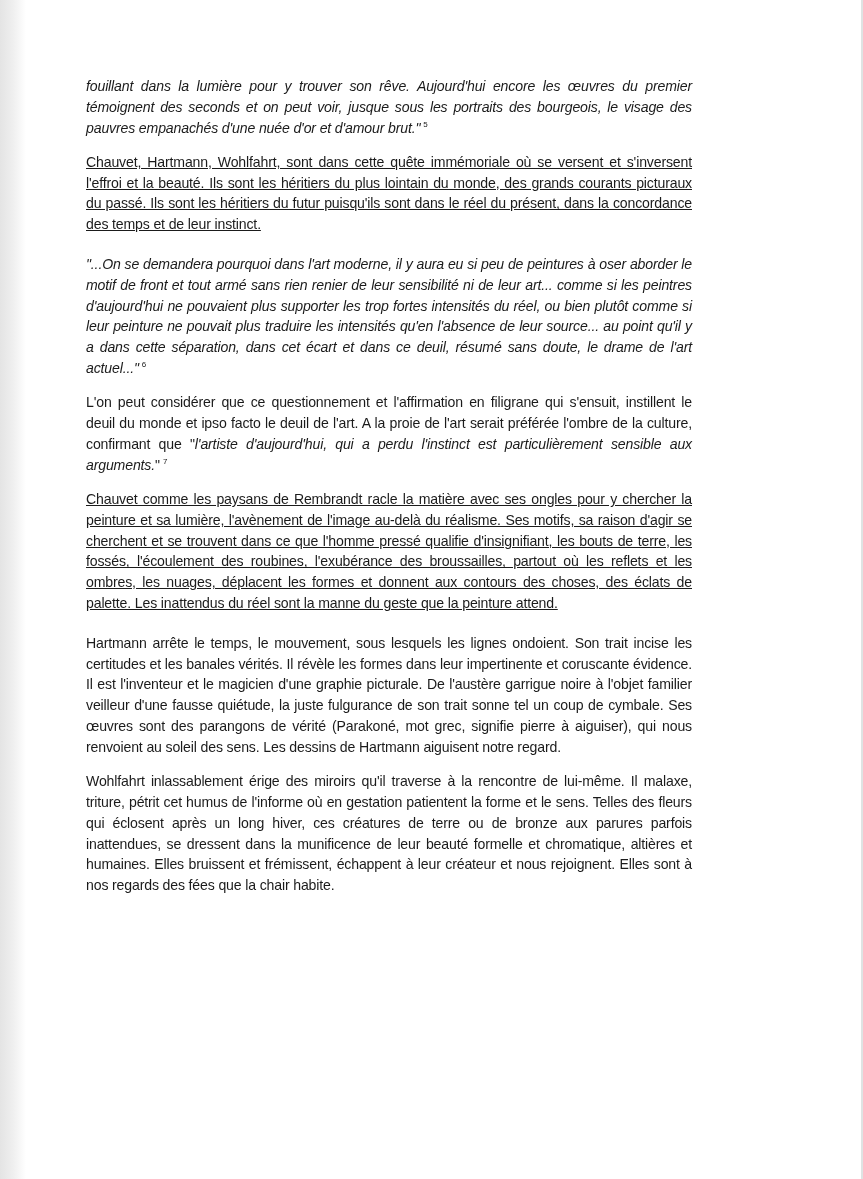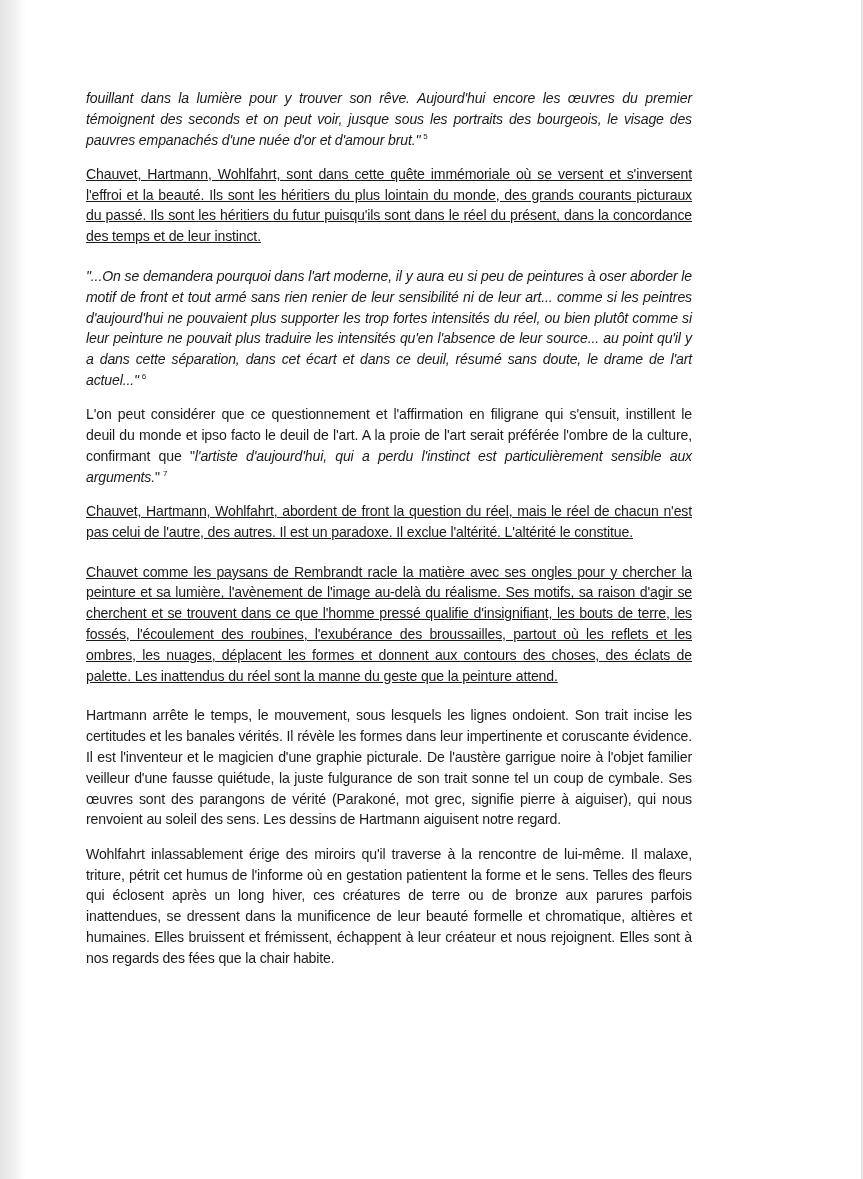--- a/index.html
+++ b/index.html
@@ -14,21 +14,21 @@
       position: absolute; left: 0; top: 0; bottom: 0; width: 26px;
       background: linear-gradient(to right, #e4e4e4 0%, #efefef 50%, #ffffff 100%);
     }
     .page-edge-right {
       position: absolute; right: 0; top: 0; bottom: 0; width: 2px;
       background: #dfe3e3;
     }
     .text-block {
       position: absolute;
       left: 86px;
-      top: 88px;
+      top: 76px;
       width: 606px;
       font-family: "Liberation Sans", sans-serif;
       font-size: 14.1px;
       line-height: 20.8px;
       color: #1b1b1b;
       letter-spacing: -0.15px;
       word-spacing: 0px;
     }
     .text-block p {
       margin: 0 0 13.5px 0;
@@ -59,21 +59,20 @@
 
   <p class="quote"><span>fouillant dans la lumière pour y trouver son rêve. Aujourd'hui encore les œuvres du premier témoignent des seconds et on peut voir, jusque sous les portraits des bourgeois, le visage des pauvres empanachés d'une nuée d'or et d'amour brut."</span><sup class="fn">5</sup></p>
 
   <p class="gap-lg"><span>Chauvet, Hartmann, Wohlfahrt, sont dans cette quête immémoriale où se versent et s'in­versent l'effroi et la beauté. Ils sont les héritiers du plus lointain du monde, des grands cou­rants picturaux du passé. Ils sont les héritiers du futur puisqu'ils sont dans le réel du présent, dans la concordance des temps et de leur instinct.</span></p>
 
   <p class="quote"><span>"...On se demandera pourquoi dans l'art moderne, il y aura eu si peu de peintures à oser aborder le motif de front et tout armé sans rien renier de leur sensibilité ni de leur art... comme si les peintres d'aujourd'hui ne pouvaient plus supporter les trop fortes intensités du réel, ou bien plutôt comme si leur peinture ne pouvait plus traduire les intensités qu'en l'absence de leur source... au point qu'il y a dans cette séparation, dans cet écart et dans ce deuil, résumé sans doute, le drame de l'art actuel..."</span><sup class="fn">6</sup></p>
 
   <p><span>L'on peut considérer que ce questionnement et l'affirmation en filigrane qui s'ensuit, ins­tillent le deuil du monde et ipso facto le deuil de l'art. A la proie de l'art serait préférée l'ombre de la culture, confirmant que "</span><em>l'artiste d'aujourd'hui, qui a perdu l'instinct est parti­culièrement sensible aux arguments.</em><span>"</span><sup class="fn">7</sup></p>
 
 
-  <p class="gap-lg"><span>Chauvet, Hartmann, Wohlfahrt, abordent de front la question du réel, mais le réel de cha­cun n'est pas celui de l'autre, des autres. Il est un paradoxe. Il exclue l'altérité. L'altérité le constitue.</span></p>
 
   <p class="gap-lg"><span>Chauvet comme les paysans de Rembrandt racle la matière avec ses ongles pour y chercher la peinture et sa lumière, l'avènement de l'image au-delà du réalisme. Ses motifs, sa raison d'agir se cherchent et se trouvent dans ce que l'homme pressé qualifie d'insignifiant, les bouts de terre, les fossés, l'écoulement des roubines, l'exubérance des broussailles, partout où les reflets et les ombres, les nuages, déplacent les formes et donnent aux contours des choses, des éclats de palette. Les inattendus du réel sont la manne du geste que la peinture attend.</span></p>
 
   <p><span>Hartmann arrête le temps, le mouvement, sous lesquels les lignes ondoient. Son trait incise les certitudes et les banales vérités. Il révèle les formes dans leur impertinente et coruscante évidence. Il est l'inventeur et le magicien d'une graphie picturale. De l'austère garrigue noire à l'objet familier veilleur d'une fausse quiétude, la juste fulgurance de son trait sonne tel un coup de cymbale. Ses œuvres sont des parangons de vérité (Parakoné, mot grec, signifie pierre à aiguiser), qui nous renvoient au soleil des sens. Les dessins de Hartmann aiguisent notre regard.</span></p>
 
   <p><span>Wohlfahrt inlassablement érige des miroirs qu'il traverse à la rencontre de lui-même. Il malaxe, triture, pétrit cet humus de l'informe où en gestation patientent la forme et le sens. Telles des fleurs qui éclosent après un long hiver, ces créatures de terre ou de bronze aux parures parfois inattendues, se dressent dans la munificence de leur beauté formelle et chro­matique, altières et humaines. Elles bruissent et frémissent, échappent à leur créateur et nous rejoignent. Elles sont à nos regards des fées que la chair habite.</span></p>
 
 </div>
 
 </body></html>

